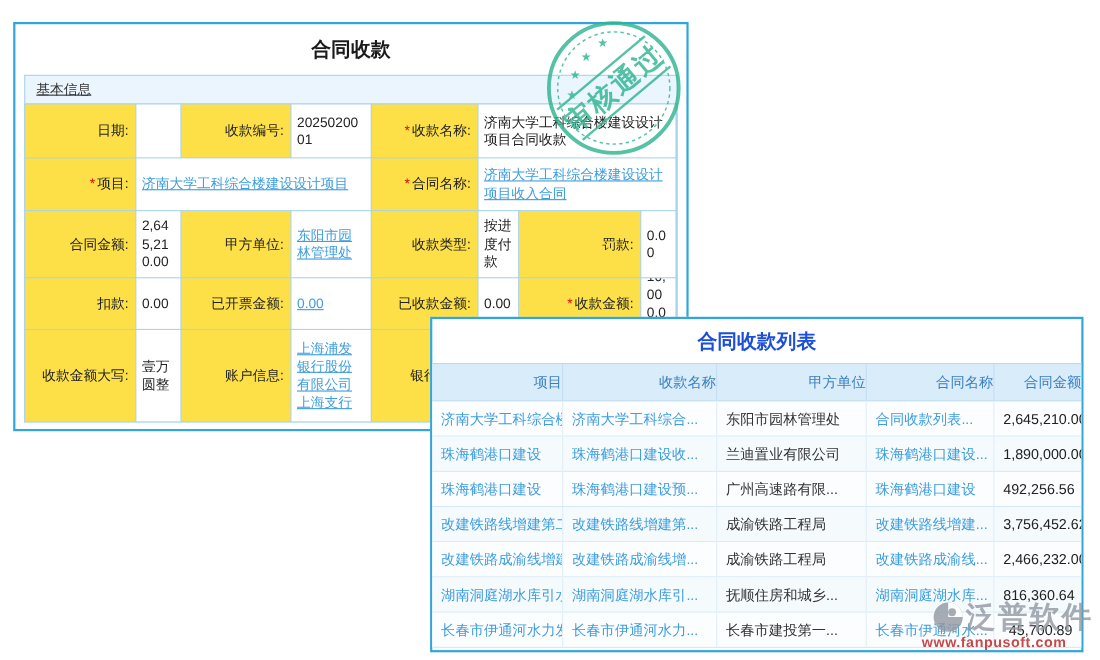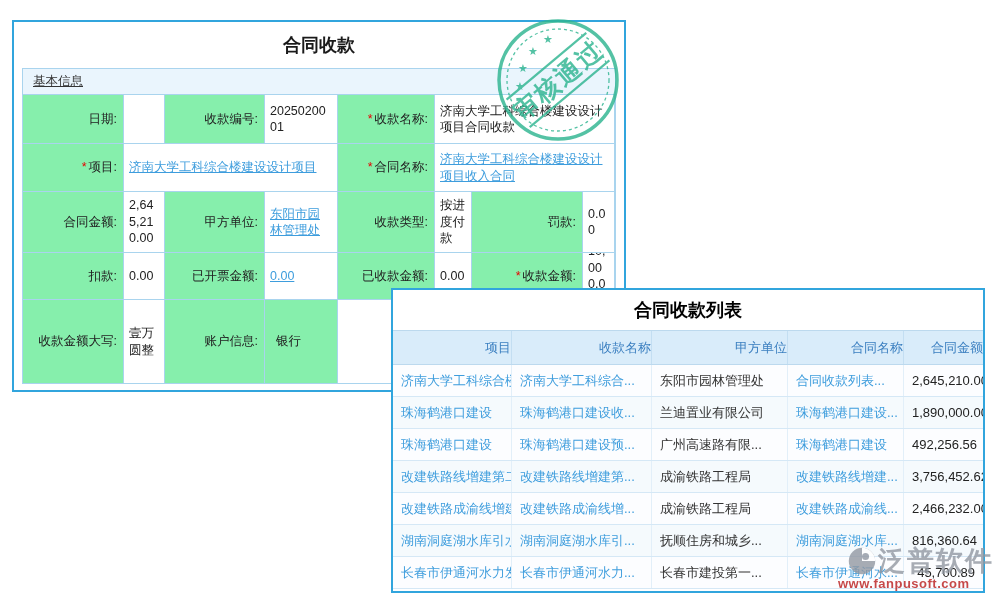--- a/index.html
+++ b/index.html
@@ -14,37 +14,37 @@
               font-weight:bold; color:#1a1a1a; }
   .bip-bar { margin:0 8px; height:26px; line-height:24px; background:#eaf5fd;
              border:1px solid #a9d4ee; border-bottom:none; padding-left:10px;
              font-size:12.5px; color:#333;text-decoration:underline; }
   .form-grid { margin:0 8px; display:grid; gap:1px; background:#a9d4ee;
                border:1px solid #a9d4ee;
                grid-template-columns:100px 40px 99px 72px 96px 36px 110px 31px;
                grid-template-rows:48px 47px 60px 46px 83px; }
   .cell { font-size:12.5px; line-height:1.32; color:#222; display:flex;
           align-items:center; overflow:hidden; }
-  .lbl { background:#86efac; justify-content:flex-end; text-align:left; padding:2px 6px; }
+  .lbl { background:#fde047; justify-content:flex-end; text-align:left; padding:2px 6px; }
   .val { background:#fff; justify-content:flex-start; text-align:left; padding:2px 5px;
          word-break:break-all; }
   .sp3 { grid-column:span 3; }
   .req { color:#e60000; margin-right:2px; }
   .flink { color:#3e9ddd; text-decoration:underline; cursor:pointer; word-break:break-all; }
   .bank-lbl { padding-right:36px; }
 
   
   .stamp { position:absolute; left:488px; top:10px; width:140px; height:140px;
            z-index:5; opacity:.82; pointer-events:none; }
 
   
   .panel2 { position:absolute; left:391px; top:288px; width:594px; height:305px;
             background:#fff; border:2px solid #31a5dd; z-index:10; }
   .p2-title { height:40px; line-height:40px; text-align:center; font-size:18px;
-              font-weight:bold; color:#000000; }
+              font-weight:bold; color:#1d4ed8; }
   .lhead { display:grid; grid-template-columns:118px 140px 136px 116px 80px;
            background:#d9ecfa; border-top:1px solid #bcd9ee; border-bottom:1px solid #bcd9ee; }
   .lhead .hcell { height:33px; line-height:33px; text-align:right; font-size:13px;
                   color:#3b7fc0; border-left:1px solid #c3def2; overflow:hidden; }
   .lhead .hcell:first-child { border-left:none; }
   .lrow { display:grid; grid-template-columns:118px 140px 136px 116px 80px;
           border-bottom:1px solid #d5e8f6; background:#fcfdff; }
   .lrow:nth-child(even) { background:#f5fafd; }
   .lrow .dcell { height:31px; line-height:31px; font-size:13px; padding:0 8px;
                  white-space:nowrap; overflow:hidden; border-left:1px solid #e2eff9; }
@@ -118,20 +118,23 @@
       <div class="cell val">0.00</div>
       <div class="cell lbl">
           <span class="req">*</span>
           <span>收款金额:</span>
         </div>
       <div class="cell val">10,000.00</div>
 
       <div class="cell lbl">收款金额大写:</div>
       <div class="cell val">壹万圆整</div>
       <div class="cell lbl">账户信息:</div>
+      <div class="cell val">
+          <span class="flink">上海浦发银行股份有限公司上海支行</span>
+        </div>
       <div class="cell lbl bank-lbl">银行</div>
       <div class="cell val sp3"></div>
     </div>
   </div>
 
   <svg class="stamp" viewBox="0 0 140 140">
     <circle cx="70" cy="70" r="59" fill="none" stroke="#2fb591" stroke-width="3.5"></circle>
     <circle cx="70" cy="70" r="51" fill="none" stroke="#2fb591" stroke-width="1.3" stroke-dasharray="3 3"></circle>
     <g transform="rotate(-40 70 70)">
       <line x1="18" y1="52" x2="122" y2="52" stroke="#2fb591" stroke-width="2.2"></line>

